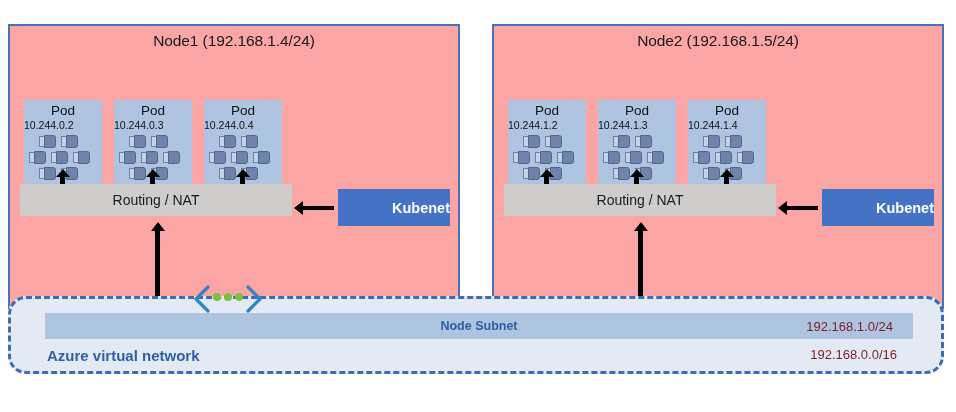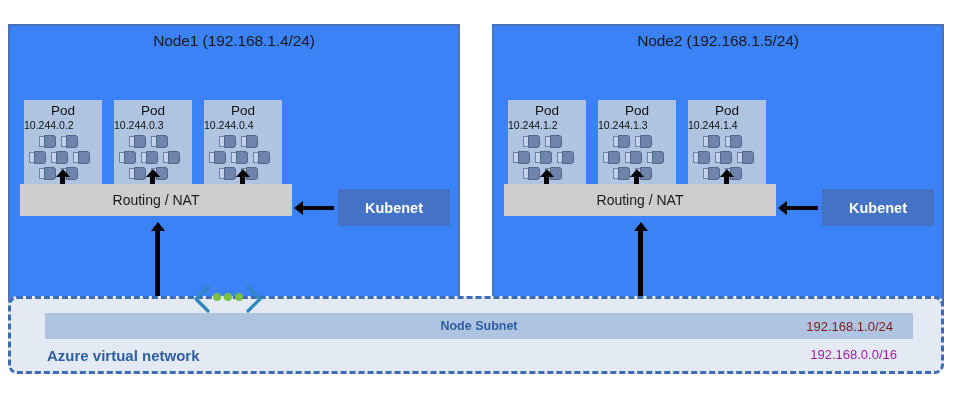--- a/index.html
+++ b/index.html
@@ -16,21 +16,21 @@
   #canvas {
     position: absolute;
     left: 0; top: 0;
     width: 956px;
     height: 412px;
   }
 
   
   .node-box {
     position: absolute;
-    background: #3b82f6;
+    background: #fca5a5;
     border: 2px solid #4a72b8;
     top: 24px;
     height: 285px;
   }
   #node-1 { left: 8px;   width: 452px; }
   #node-2 { left: 492px; width: 452px; padding-left: 22px; }
 
   .node-title {
     position: absolute;
     top: 6px;
@@ -126,21 +126,21 @@
   
   .kubenet-box {
     position: absolute;
     left: 328px;
     top: 163px;
     width: 112px;
     height: 37px;
     background: #4472c4;
     display: flex;
     align-items: center;
-    justify-content: center;
+    justify-content: flex-end;
   }
   .kubenet-label {
     font-size: 14.5px;
     font-weight: bold;
     color: #ffffff;
   }
 
   
   .arrow {
     position: absolute;
@@ -193,21 +193,21 @@
   }
 
   
   #vnet-box {
     position: absolute;
     left: 8px;
     top: 296px;
     width: 936px;
     height: 78px;
     border: 3px dashed #3d6bb5;
-    border-radius: 9px;
+    border-radius: 18px;
     background: #e4eaf4;
   }
 
   #node-subnet-bar {
     position: absolute;
     left: 34px;
     top: 14px;
     width: 868px;
     height: 26px;
     background: #aec4e0;
@@ -240,21 +240,21 @@
     top: 48px;
     font-size: 15px;
     font-weight: bold;
     color: #2e5fa3;
   }
   #vnet-cidr {
     position: absolute;
     right: 44px;
     top: 48px;
     font-size: 13px;
-    color: #a21caf;
+    color: #7f1d1d;
   }
 
   
   #chevron-dots {
     position: absolute;
     left: 192px;
     top: 284px;
     width: 72px;
     height: 30px;
   }

